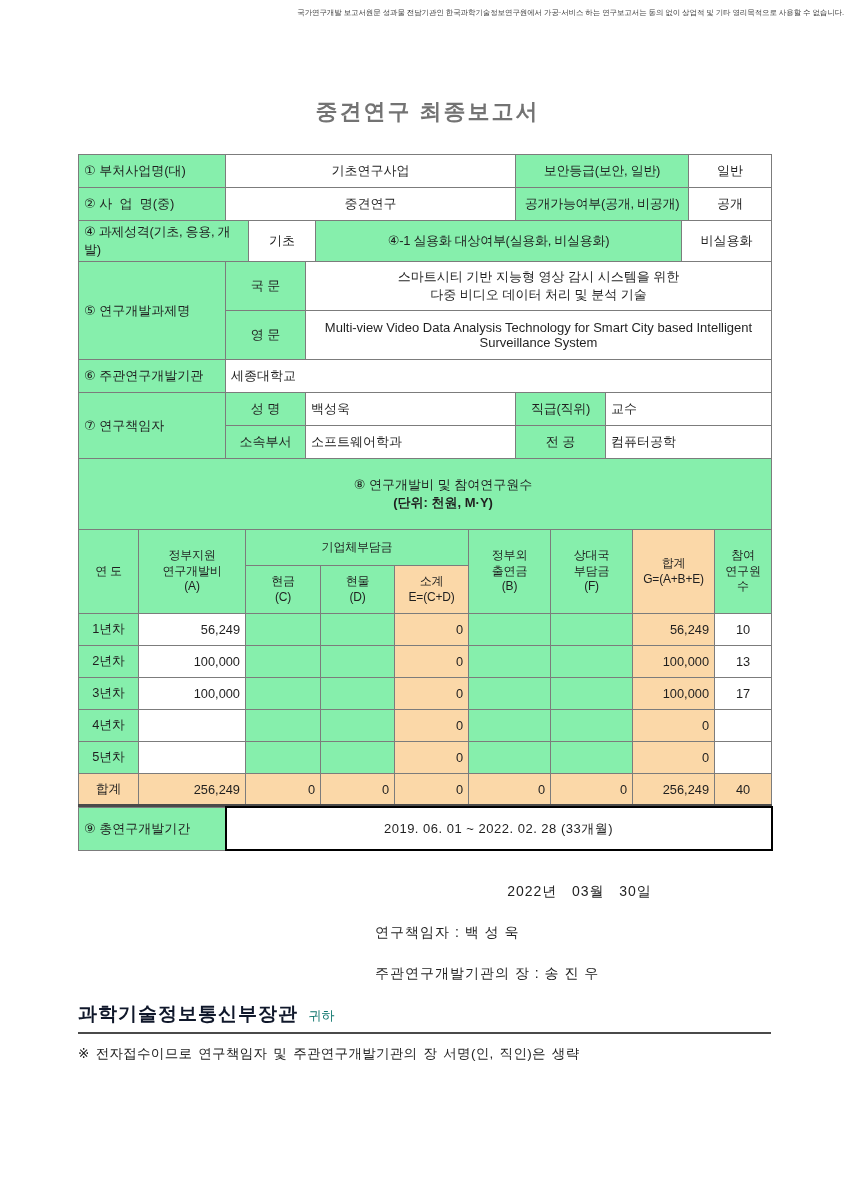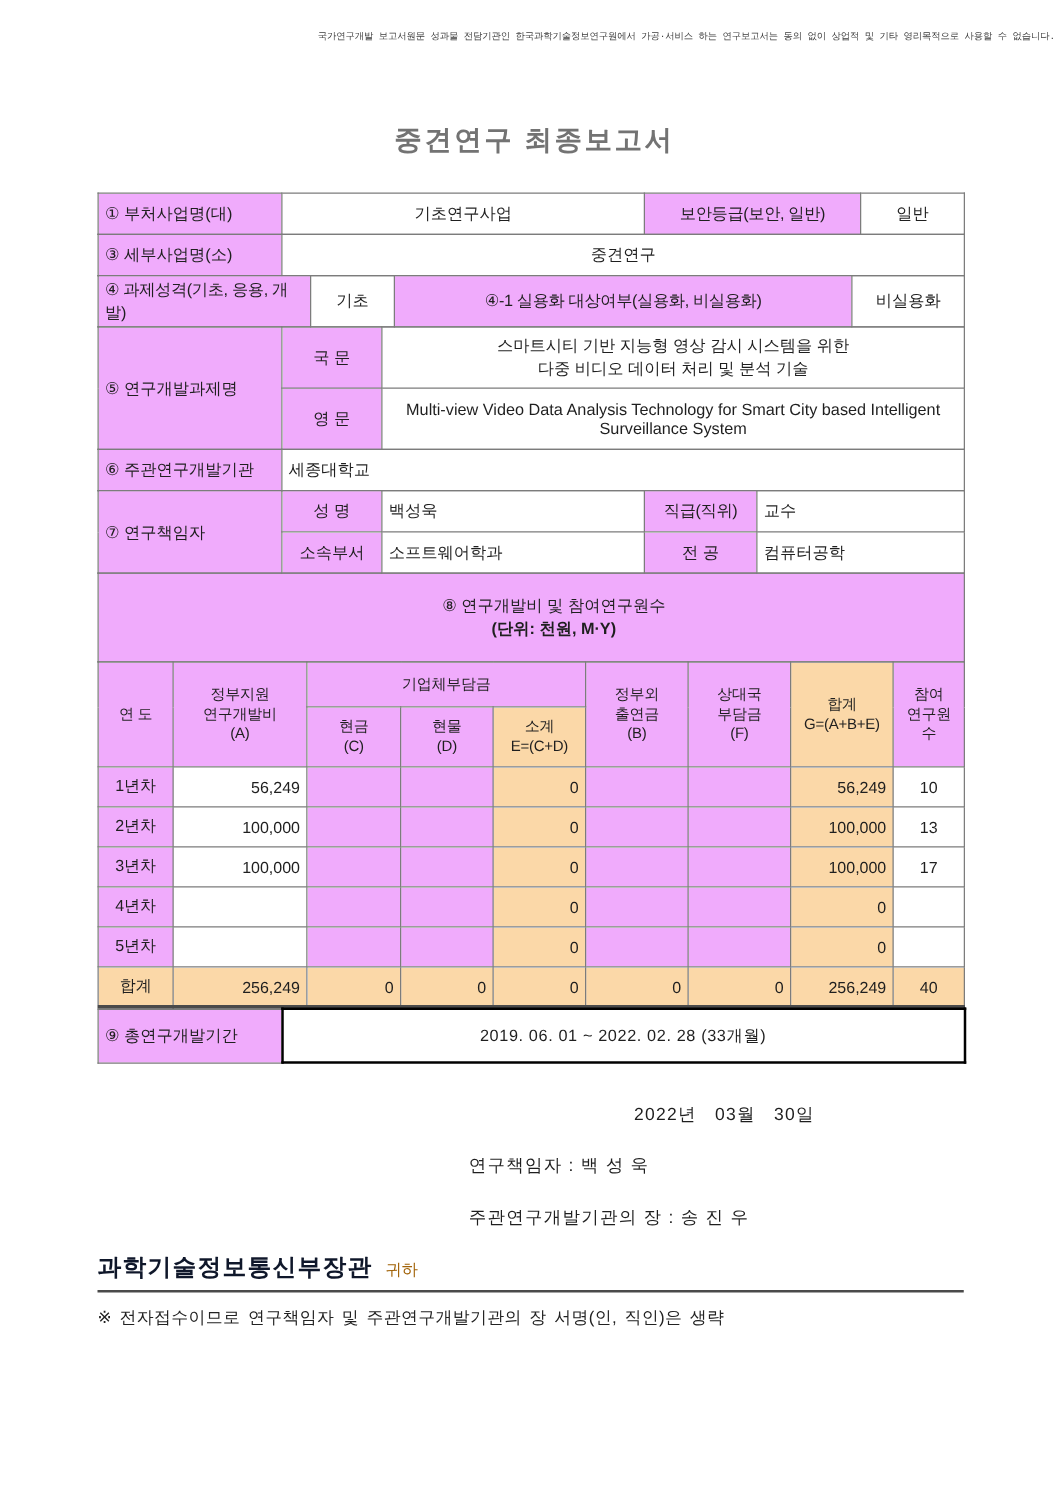--- a/index.html
+++ b/index.html
@@ -1,44 +1,44 @@
 <!DOCTYPE html>
 <html><head>
 <meta charset="utf-8">
 <style>
   html,body{margin:0;padding:0;background:#ffffff;}
   body{width:849px;height:1200px;font-family:"Liberation Sans","DejaVu Sans",sans-serif;color:#1f1f1f;position:relative;}
   .sheet{position:relative;width:849px;height:1200px;background:#fff;overflow:hidden;}
-  .disclaimer{position:absolute;top:24px;right:5px;font-size:7.5px;color:#3c3c3c;letter-spacing:-0.1px;font-family:Liberation Mono, monospace;}
+  .disclaimer{position:absolute;top:8px;right:5px;font-size:7.5px;color:#3c3c3c;letter-spacing:-0.1px;}
   .title{position:absolute;top:97px;left:3px;width:100%;text-align:center;font-size:22px;font-weight:bold;letter-spacing:2px;color:#737373;}
   .content{position:absolute;left:78px;top:155px;width:693px;}
   table.tbl{border-collapse:collapse;table-layout:fixed;width:693px;margin-top:-1px;}
   .tbl td,.tbl th{border:1px solid #7c7c7c;vertical-align:middle;font-size:13px;font-weight:normal;padding:2px 5px;white-space:pre-wrap;overflow:hidden;box-sizing:border-box;}
-  .g{background:#f0abfc;}
+  .g{background:#86efac;}
   .o{background:#fbd8a8;}
   .lab{text-align:left;padding-left:7px;}
   .cen{text-align:center;}
   .lft{text-align:left;padding-left:7px;}
   .sm{font-size:12.3px;letter-spacing:-0.3px;}
   .r34 td{height:33px;}
   .r50 td{height:49px;}
   .r44 td{height:43px;}
   .budget th{font-size:12px;white-space:pre-line;text-align:center;letter-spacing:-0.2px;line-height:1.3;}
   .budget td{height:32px;font-size:12.8px;}
   .budget{border-bottom:3px solid #4a4a4a;}
   .num{text-align:right;padding-right:8px;}
   .period-cell{border:2px solid #000 !important;text-align:center;font-size:13.5px;letter-spacing:0.5px;margin-top:20px;}
   .sec8{height:32px;text-align:center;font-size:13px;}
   .sec8 .unit{font-weight:bold;}
   .pledge{margin-top:12px;font-size:13.5px;line-height:1.6;text-align:justify;word-spacing:2.5px;letter-spacing:0.2px;color:#222;}
   .date-line{margin-top:32px;width:693px;text-align:center;padding-left:155px;box-sizing:content-box;font-size:14px;letter-spacing:1px;white-space:pre-wrap;}
   .sig{margin-top:23px;margin-left:297px;font-size:14px;letter-spacing:1px;white-space:pre-wrap;}
   .recipient-line{margin-top:18px;border-bottom:2px solid #4a4a4a;padding-bottom:5px;}
   .recipient-line .big{font-size:19px;font-weight:bold;letter-spacing:1px;color:#0f172a;}
-  .recipient-line .small{font-size:13px;margin-left:6px;color:#a16207;}
+  .recipient-line .small{font-size:13px;margin-left:6px;color:#0f766e;}
   .note{margin-top:11px;font-size:13.5px;letter-spacing:0.3px;word-spacing:2px;color:#222;}
 </style>
 </head>
 <body>
 
 <div class="sheet">
 
   <div class="disclaimer">국가연구개발 보고서원문 성과물 전담기관인 한국과학기술정보연구원에서 가공·서비스 하는 연구보고서는 동의 없이 상업적 및 기타 영리목적으로 사용할 수 없습니다.</div>
 
   <div class="title">중견연구  최종보고서</div>
@@ -52,35 +52,29 @@
           <col style="width:173px">
           <col style="width:83px">
         </colgroup>
       <tbody>
           <tr class="r34">
         <td class="g lab">① 부처사업명(대)</td>
         <td class="cen">기초연구사업</td>
         <td class="g cen sm">보안등급(보안, 일반)</td>
         <td class="cen">일반</td>
       </tr>
-    </tbody>
-      </table>
-
-    <table class="tbl">
-      <colgroup>
-          <col style="width:147px">
-          <col style="width:546px">
-        </colgroup>
-      <tbody>
-          <tr class="r34">
-        <td class="g lab">③ 세부사업명(소)</td>
+      <tr class="r34">
+        <td class="g lab">② 사  업  명(중)</td>
         <td class="cen">중견연구</td>
-      </tr>
-    </tbody>
-      </table>
+        <td class="g cen sm">공개가능여부(공개, 비공개)</td>
+        <td class="cen">공개</td>
+      </tr>
+    </tbody>
+      </table>
+
 
     <table class="tbl">
       <colgroup>
           <col style="width:170px">
           <col style="width:67px">
           <col style="width:366px">
           <col style="width:90px">
         </colgroup>
       <tbody>
           <tr class="r34">

